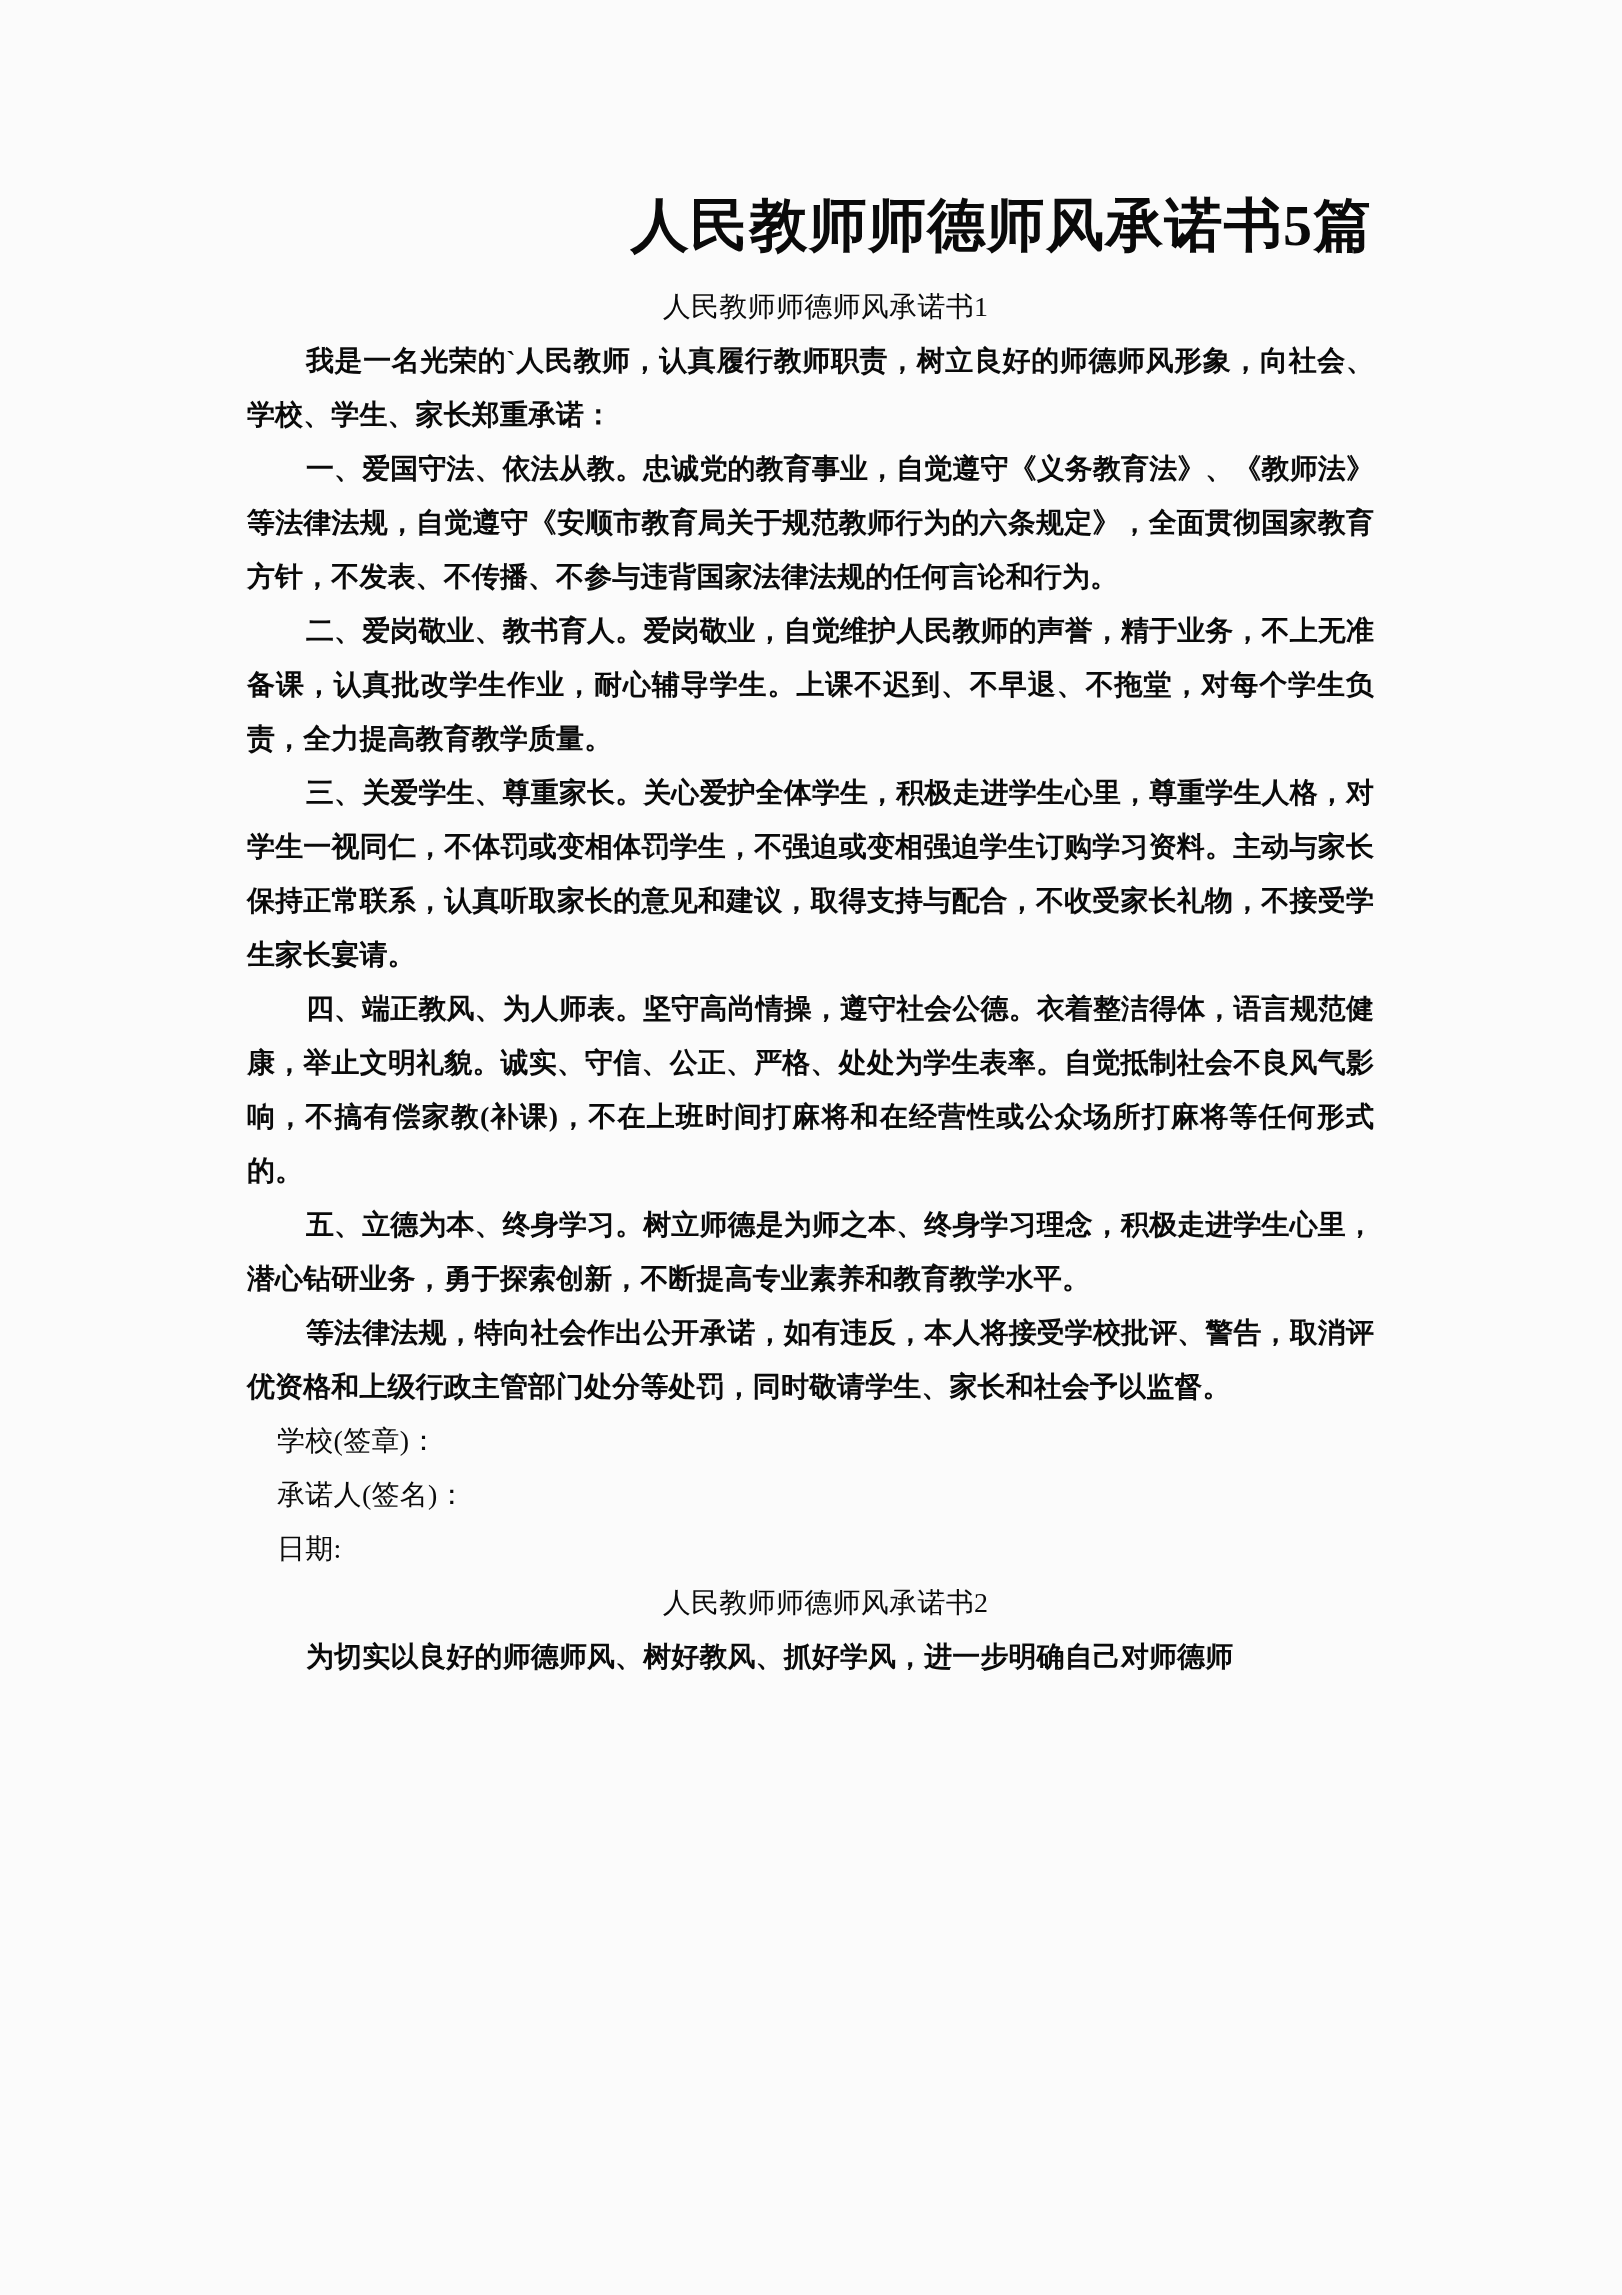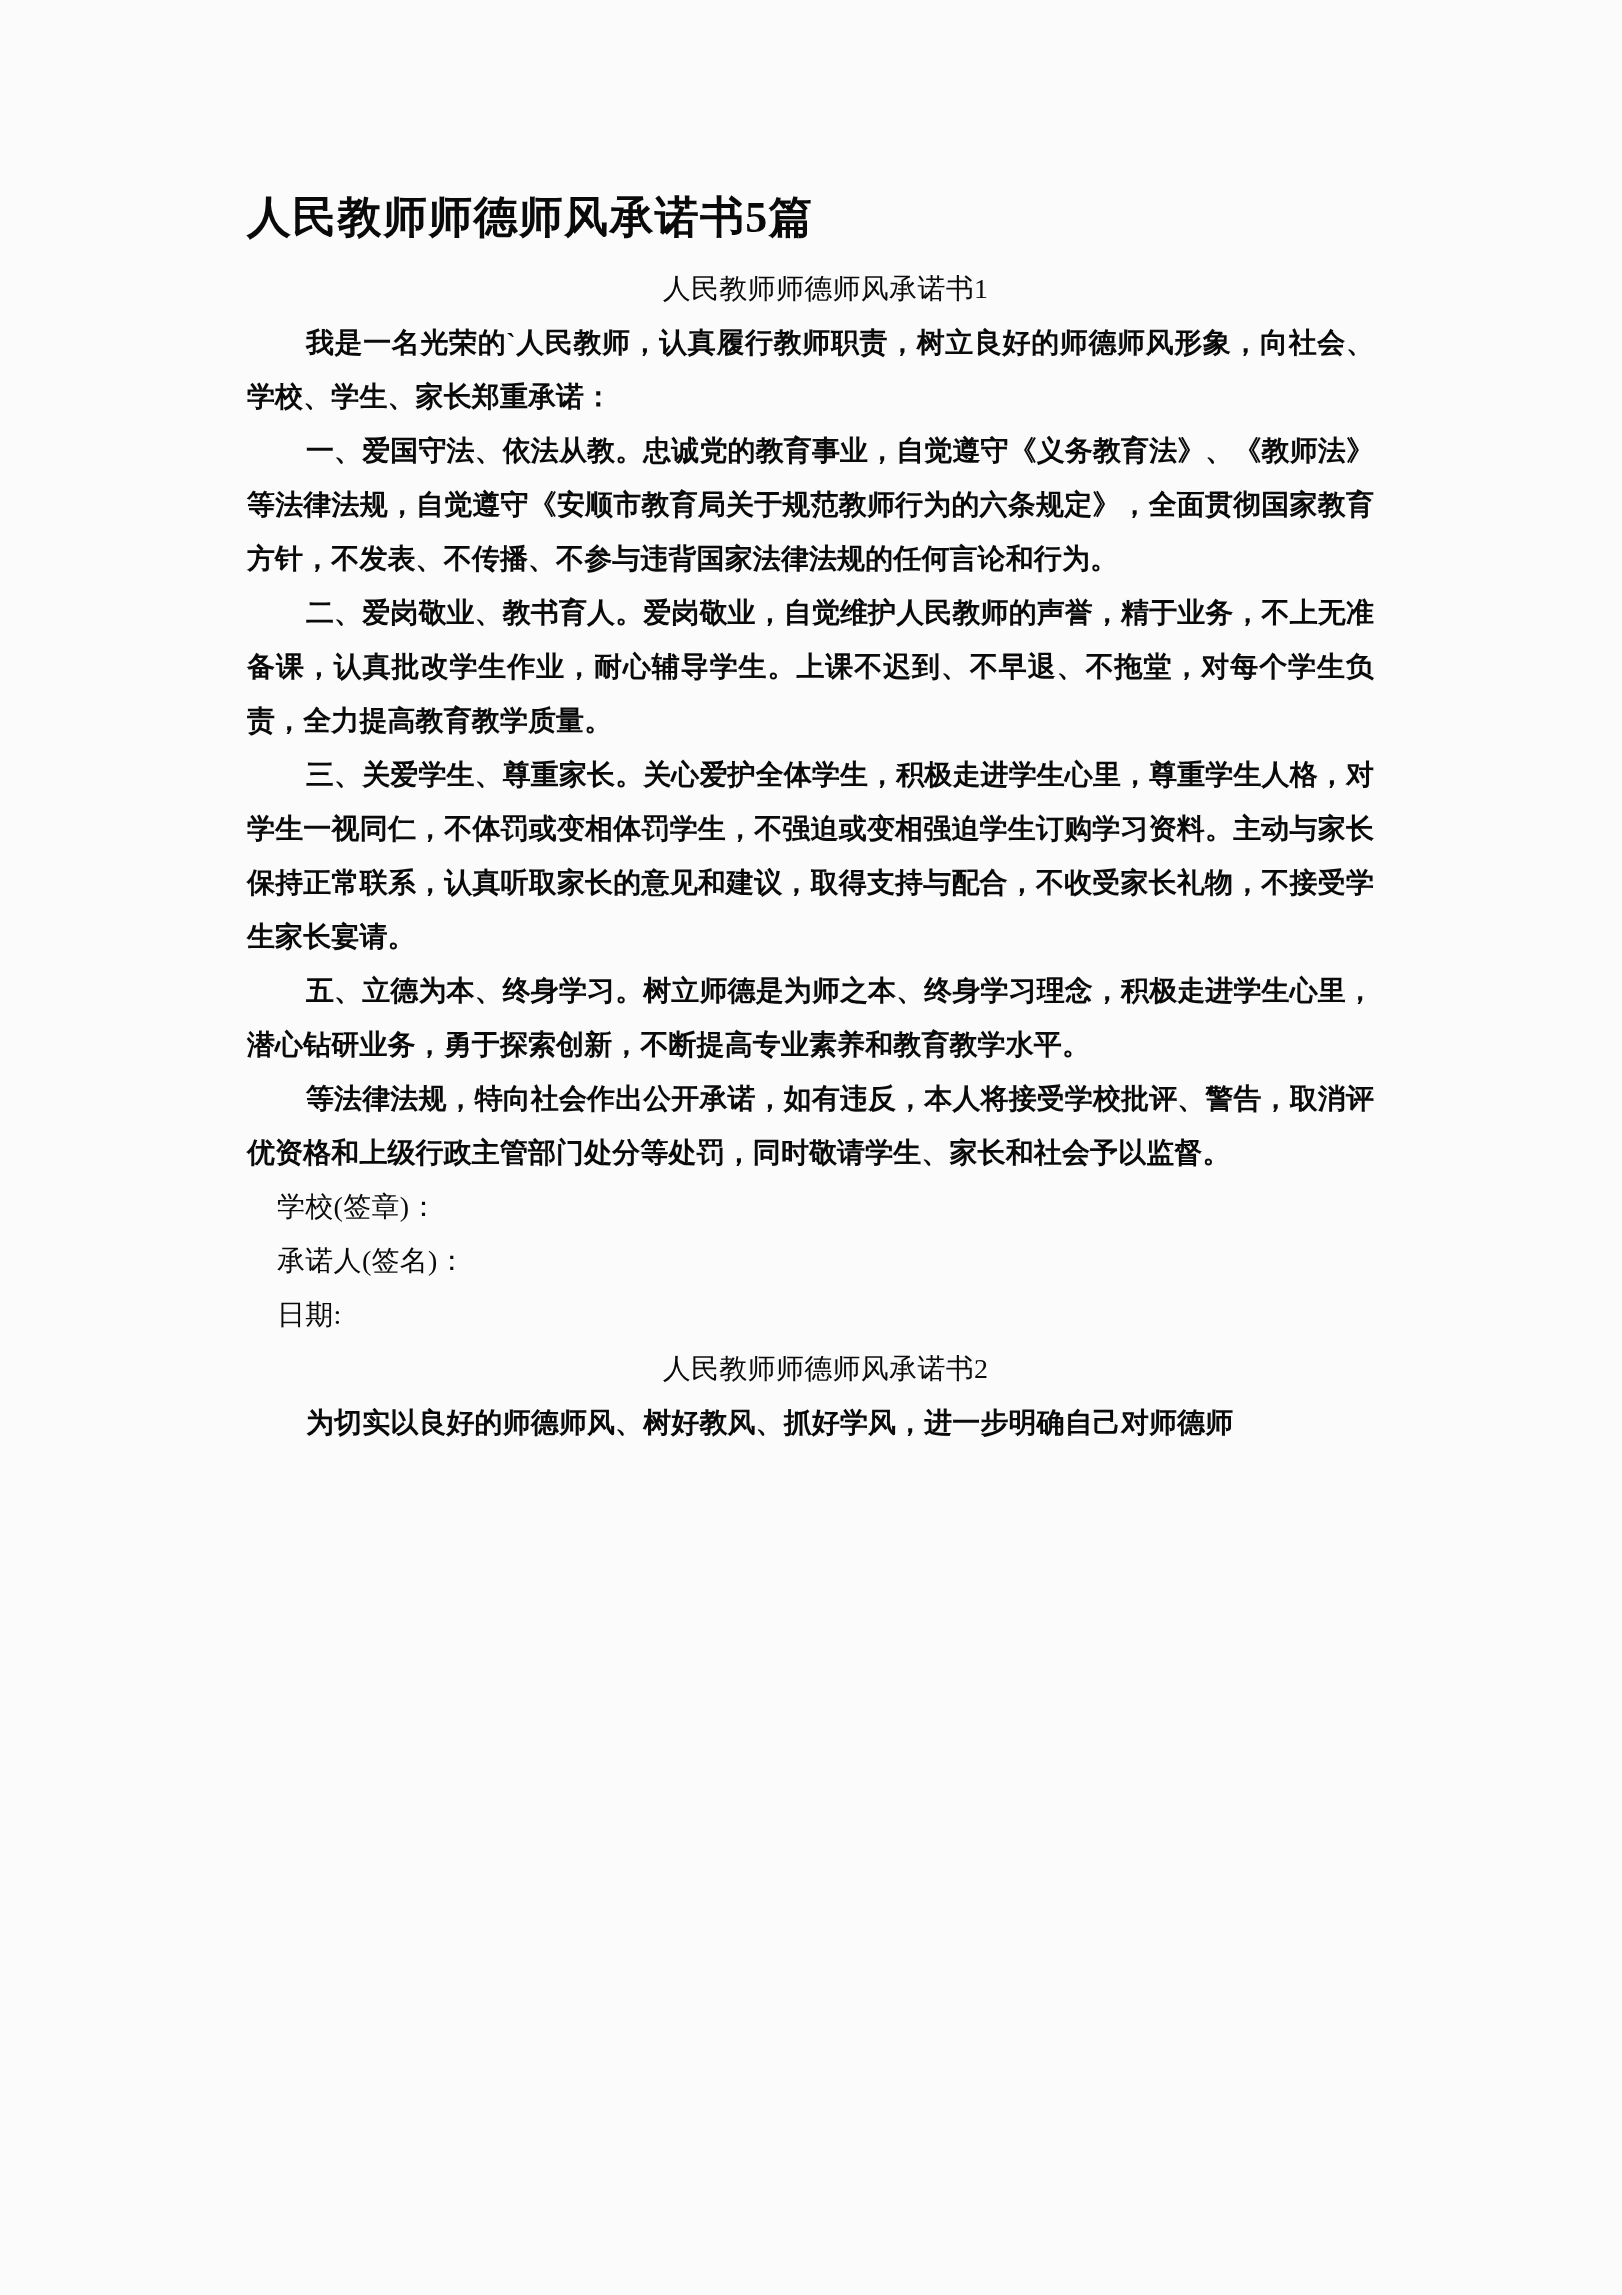--- a/index.html
+++ b/index.html
@@ -16,23 +16,23 @@
   }
   .page {
     position: relative;
     width: 1623px;
     height: 2295px;
     background: #fbfbfb;
     box-sizing: border-box;
     padding: 190px 249px 0 247px;
   }
   .doc-title {
-    font-size: 44px;
+    font-size: 58px;
     font-weight: bold;
-    text-align: left;
+    text-align: right;
     letter-spacing: 1.3px;
     line-height: 1.25;
     margin: 0 0 17px 0;
     padding-right: 1.3px;
   }
   .section-heading {
     font-size: 28px;
     line-height: 54px;
     margin: 0;
     text-indent: 30px;
@@ -67,20 +67,21 @@
   <p class="section-heading">人民教师师德师风承诺书1</p>
 
   <p class="para">我是一名光荣的`人民教师，认真履行教师职责，树立良好的师德师风形象，向社会、学校、学生、家长郑重承诺：</p>
 
   <p class="para">一、爱国守法、依法从教。忠诚党的教育事业，自觉遵守《义务教育法》、《教师法》等法律法规，自觉遵守《安顺市教育局关于规范教师行为的六条规定》，全面贯彻国家教育方针，不发表、不传播、不参与违背国家法律法规的任何言论和行为。</p>
 
   <p class="para">二、爱岗敬业、教书育人。爱岗敬业，自觉维护人民教师的声誉，精于业务，不上无准备课，认真批改学生作业，耐心辅导学生。上课不迟到、不早退、不拖堂，对每个学生负责，全力提高教育教学质量。</p>
 
   <p class="para">三、关爱学生、尊重家长。关心爱护全体学生，积极走进学生心里，尊重学生人格，对学生一视同仁，不体罚或变相体罚学生，不强迫或变相强迫学生订购学习资料。主动与家长保持正常联系，认真听取家长的意见和建议，取得支持与配合，不收受家长礼物，不接受学生家长宴请。</p>
 
+  <p class="para">四、端正教风、为人师表。坚守高尚情操，遵守社会公德。衣着整洁得体，语言规范健康，举止文明礼貌。诚实、守信、公正、严格、处处为学生表率。自觉抵制社会不良风气影响，不搞有偿家教(补课)，不在上班时间打麻将和在经营性或公众场所打麻将等任何形式的。</p>
 
   <p class="para">五、立德为本、终身学习。树立师德是为师之本、终身学习理念，积极走进学生心里，潜心钻研业务，勇于探索创新，不断提高专业素养和教育教学水平。</p>
 
   <p class="para">等法律法规，特向社会作出公开承诺，如有违反，本人将接受学校批评、警告，取消评优资格和上级行政主管部门处分等处罚，同时敬请学生、家长和社会予以监督。</p>
 
   <p class="sig-line">学校(签章)：</p>
 
   <p class="sig-line">承诺人(签名)：</p>
 
   <p class="sig-line">日期:</p>

